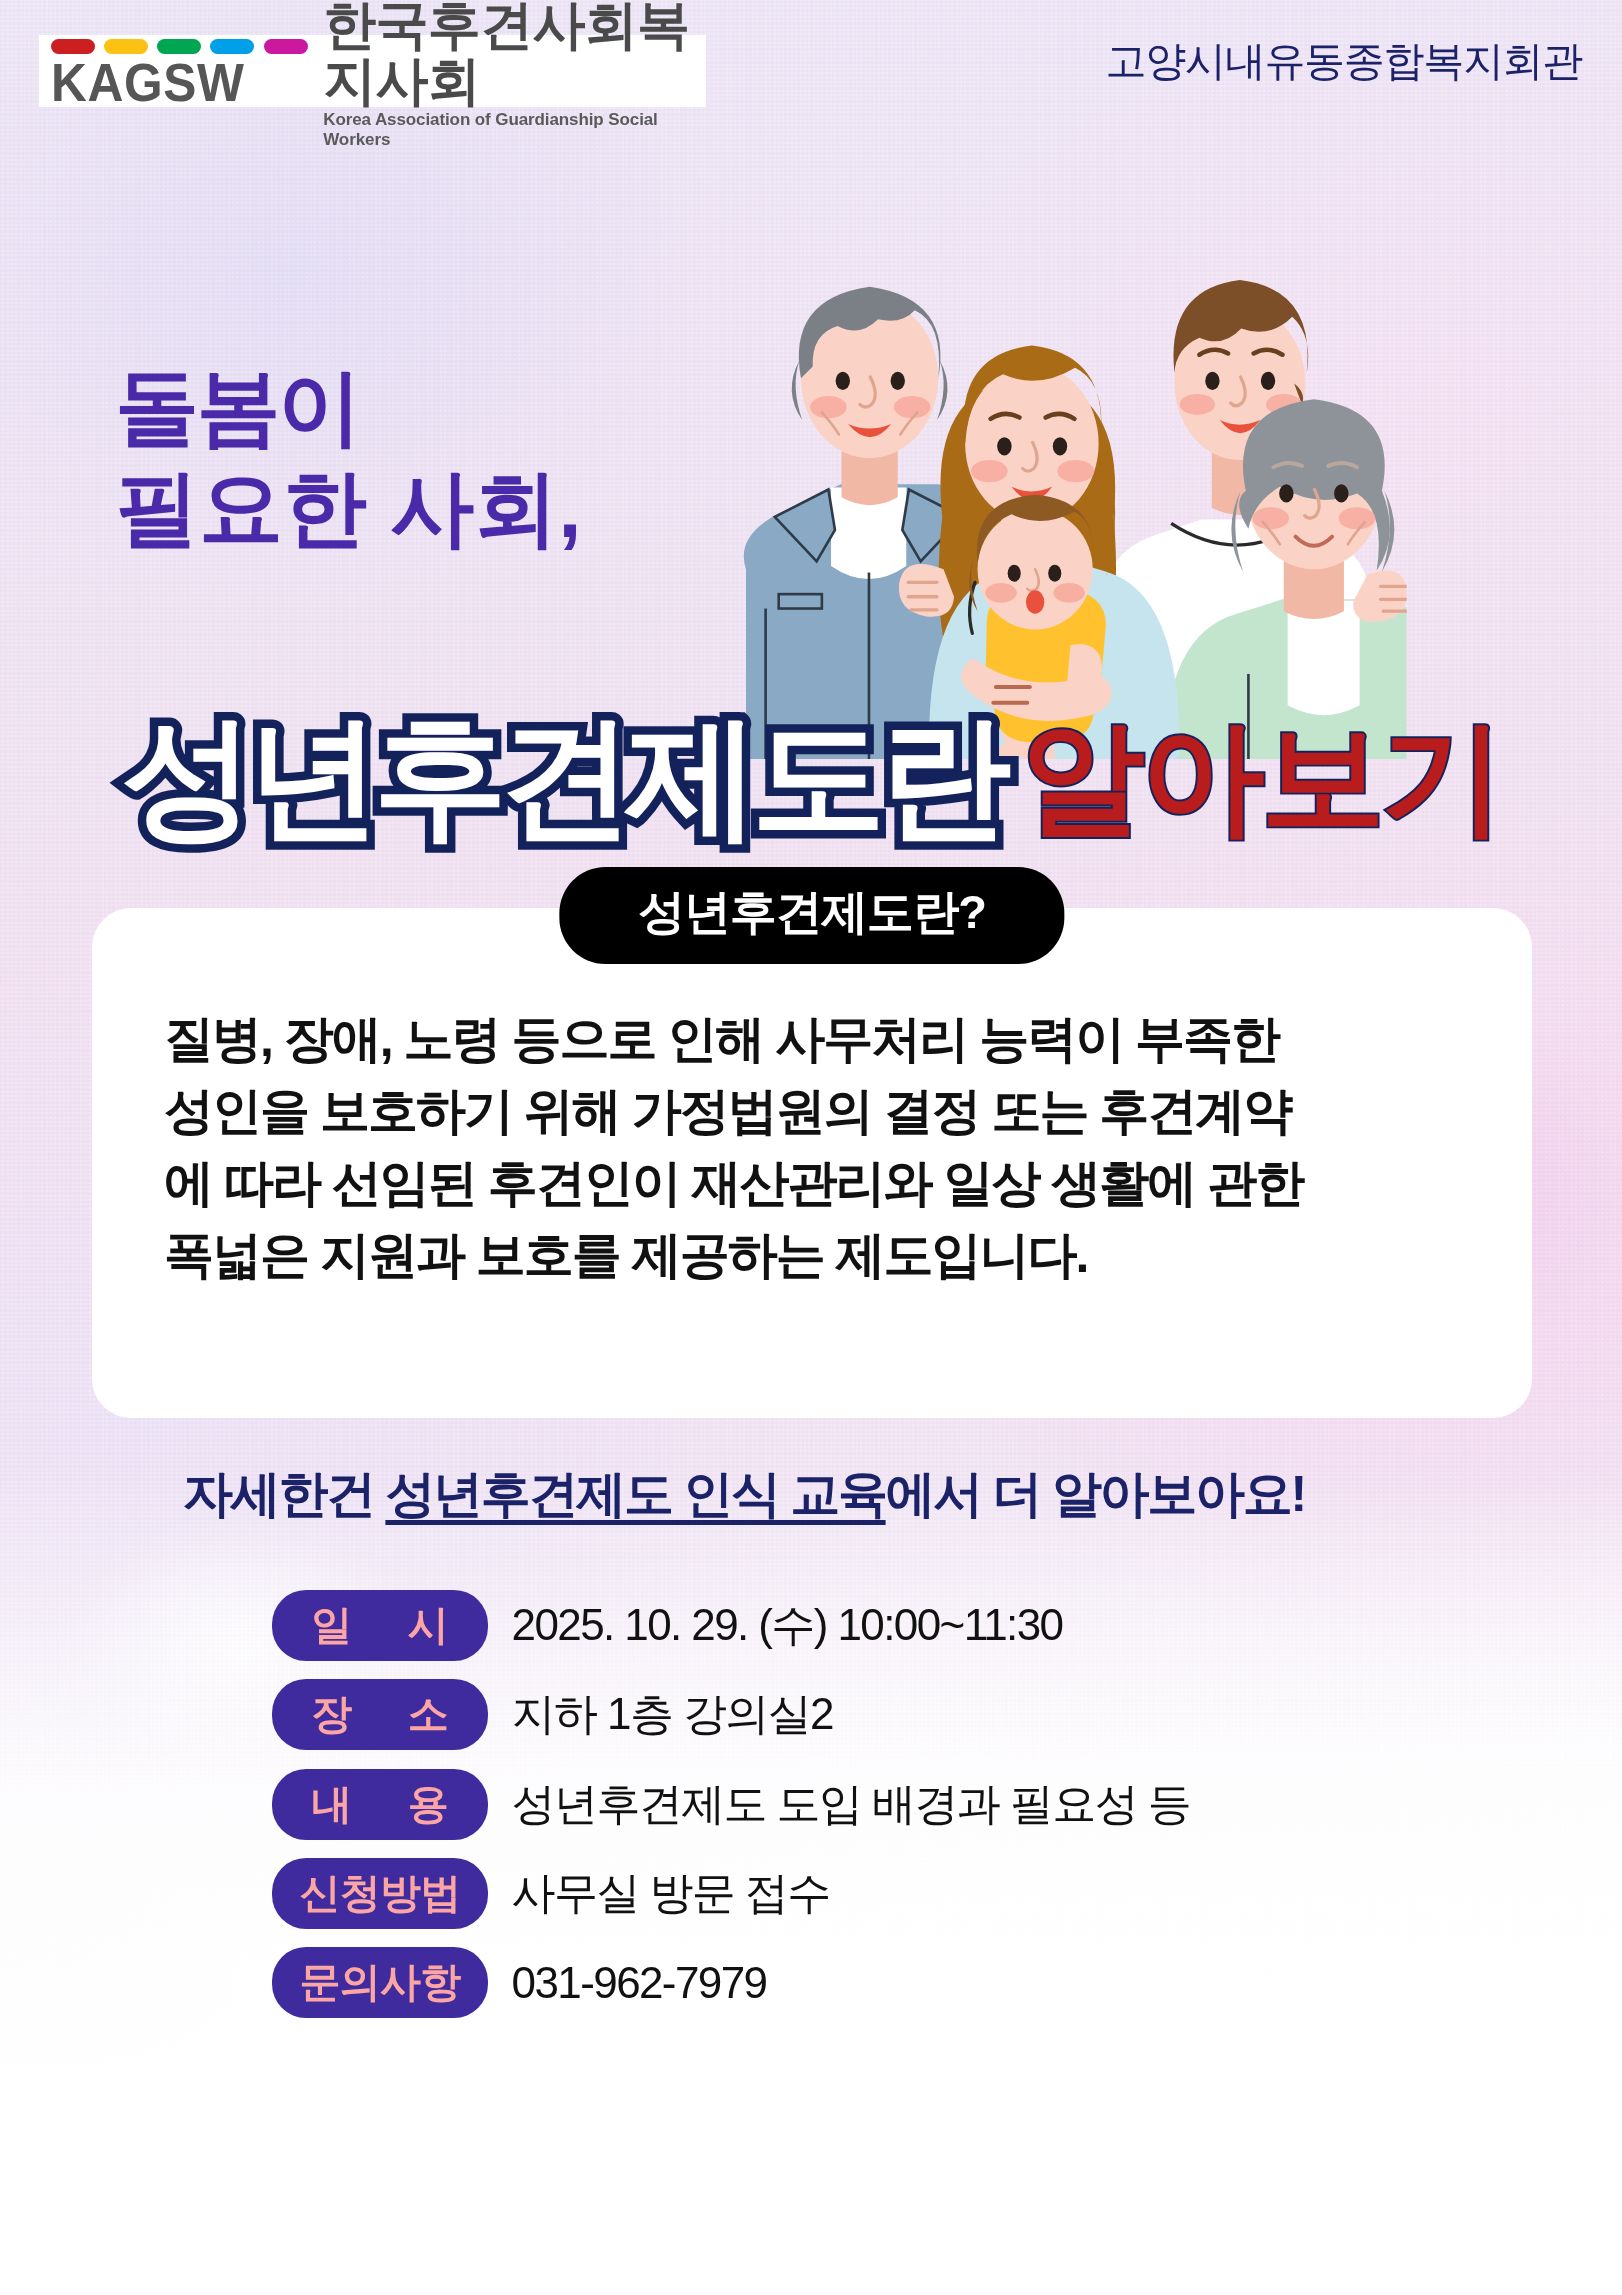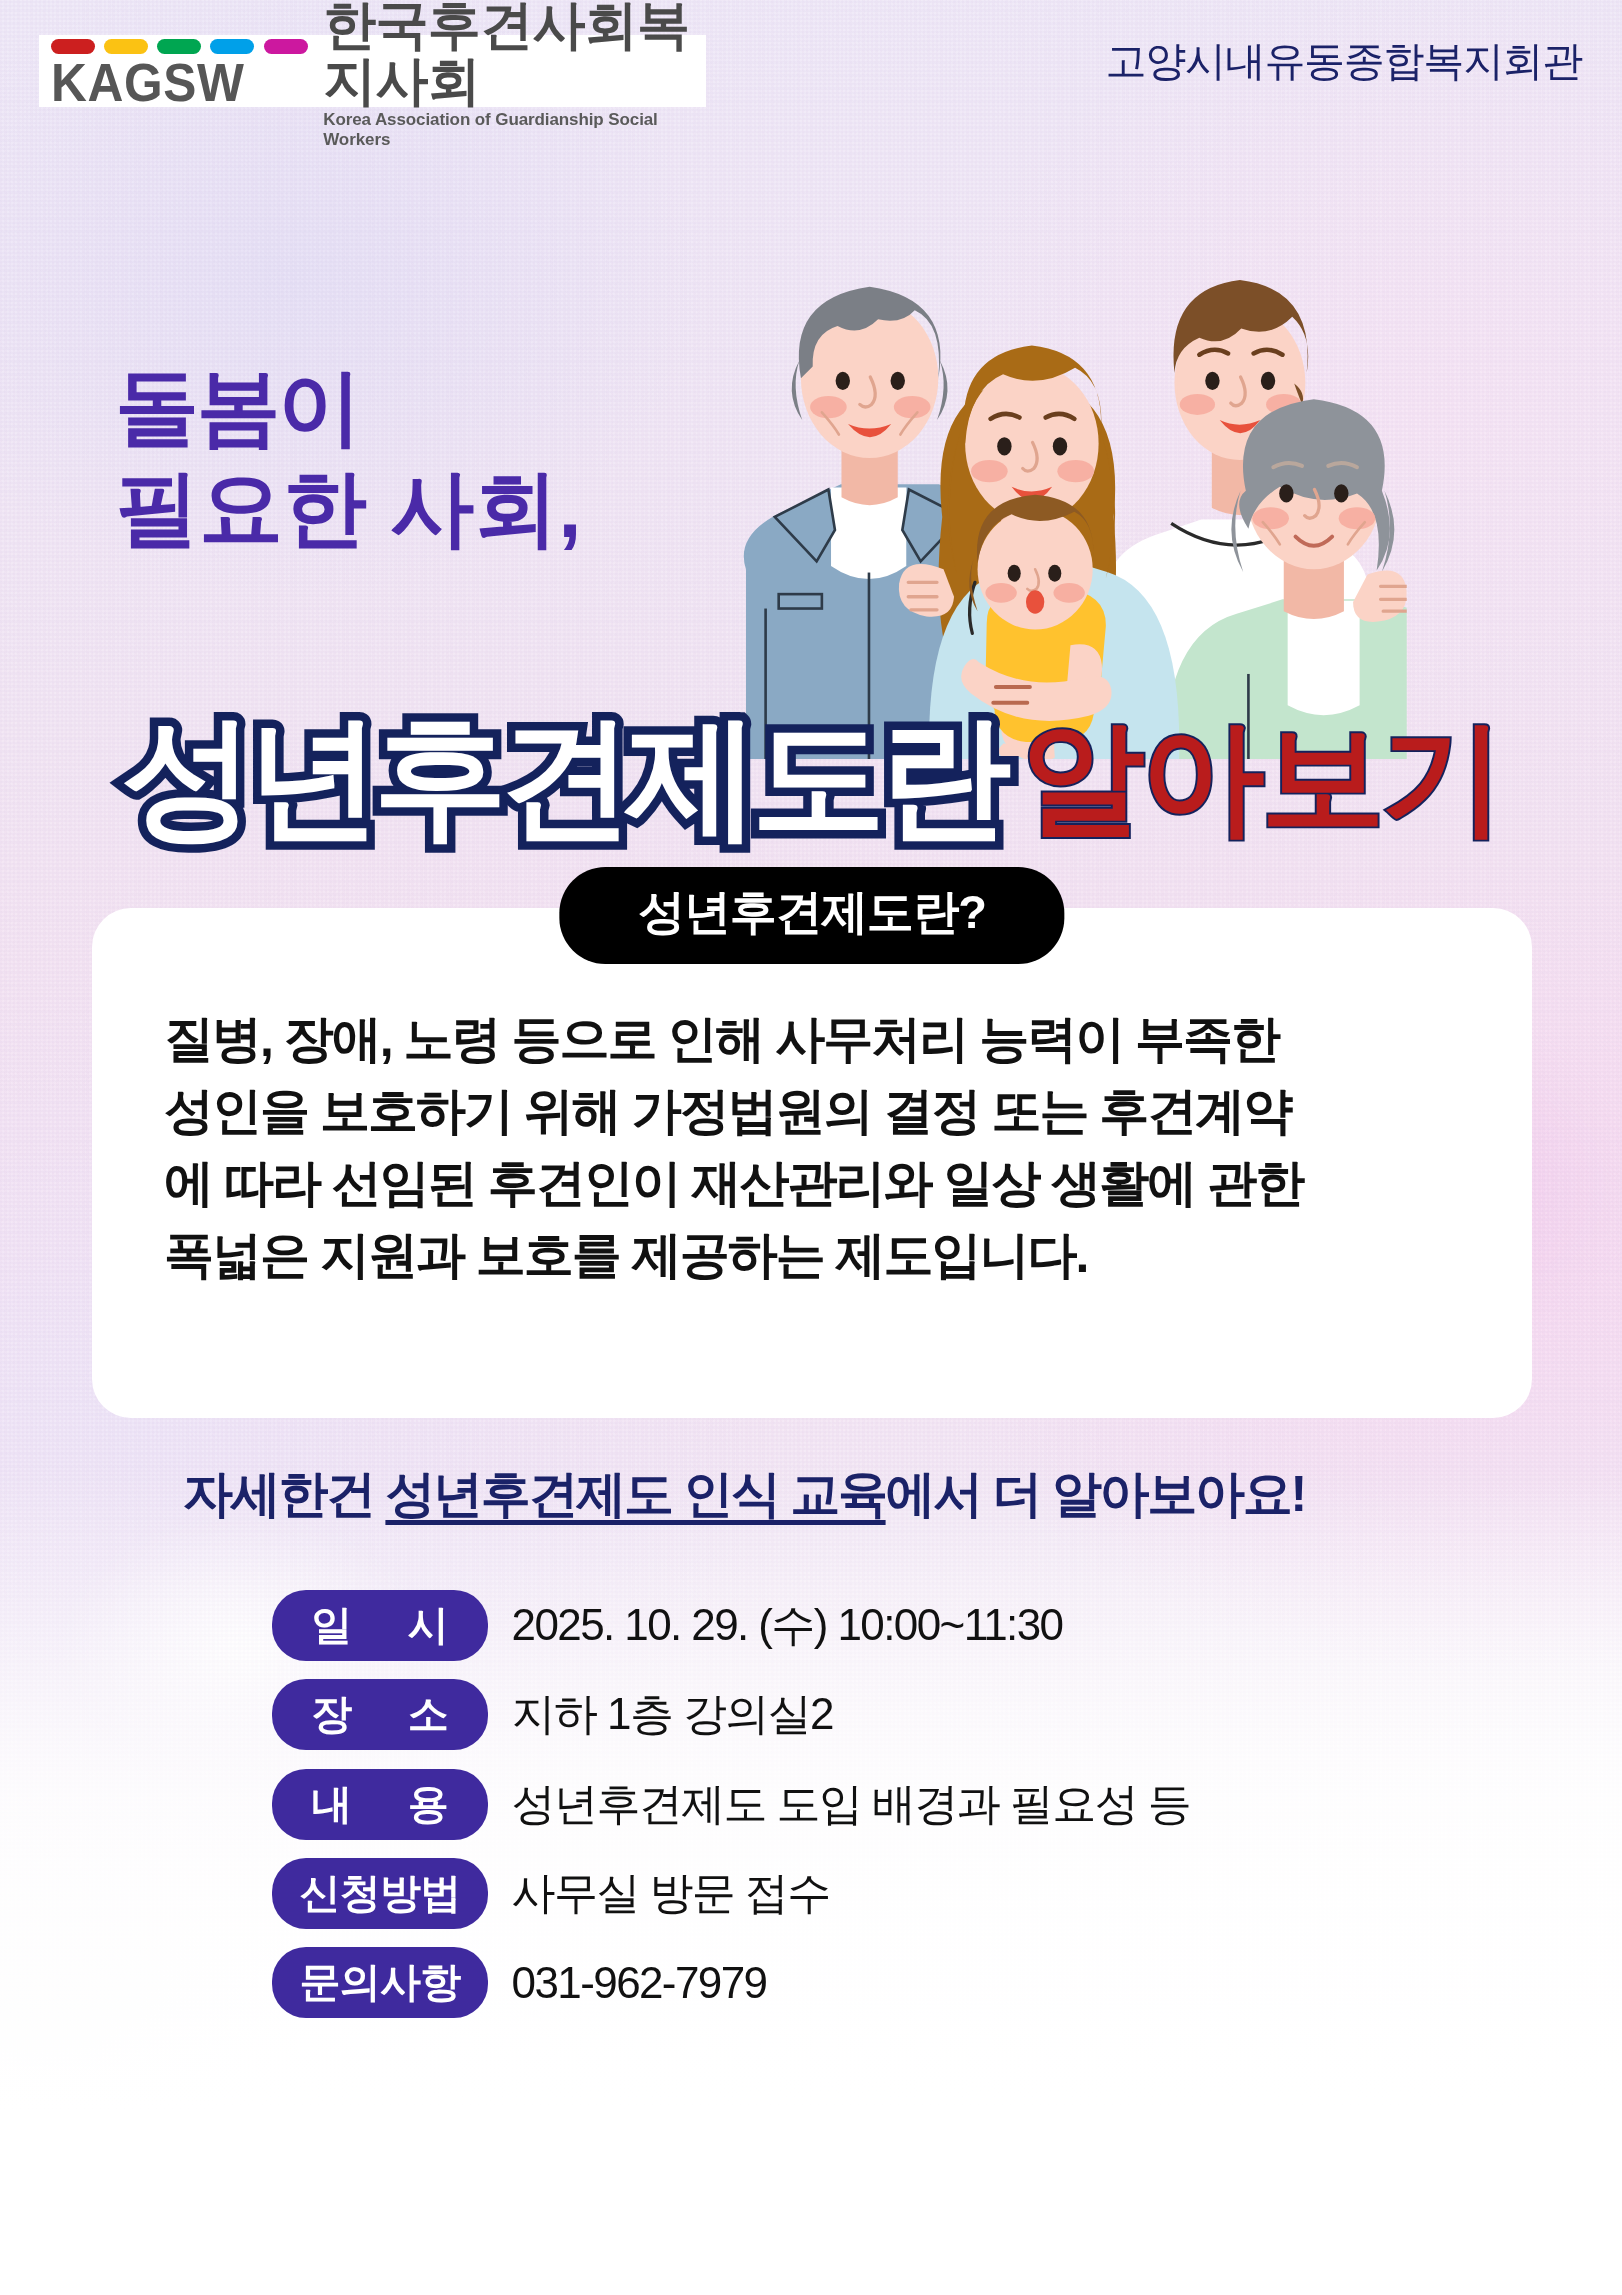--- a/index.html
+++ b/index.html
@@ -151,21 +151,21 @@
   }
   .cta u{ text-decoration:underline; text-underline-offset:9.2px; text-decoration-thickness:4.6px; }
 
   
   .info{
     position:absolute; left:272px; top:1590px; z-index:20;
     display:flex; flex-direction:column; gap:18.3px;
   }
   .row{ display:flex; align-items:center; gap:23.6px; }
   .badge{
-    background:#3f2a9e; color:#ffffff;
+    background:#3f2a9e; color:#fca5a5;
     min-width:216px; height:71px;
     border-radius:34px;
     display:flex; align-items:center; justify-content:center;
     font-size:41px; font-weight:700; letter-spacing:-0.7px;
     padding:0 17px;
   }
   .badge.spaced{ letter-spacing:22px; text-indent:22px; }
   .val{
     font-size:44px; font-weight:500; letter-spacing:-1.6px; color:#111111;
     white-space:nowrap;

